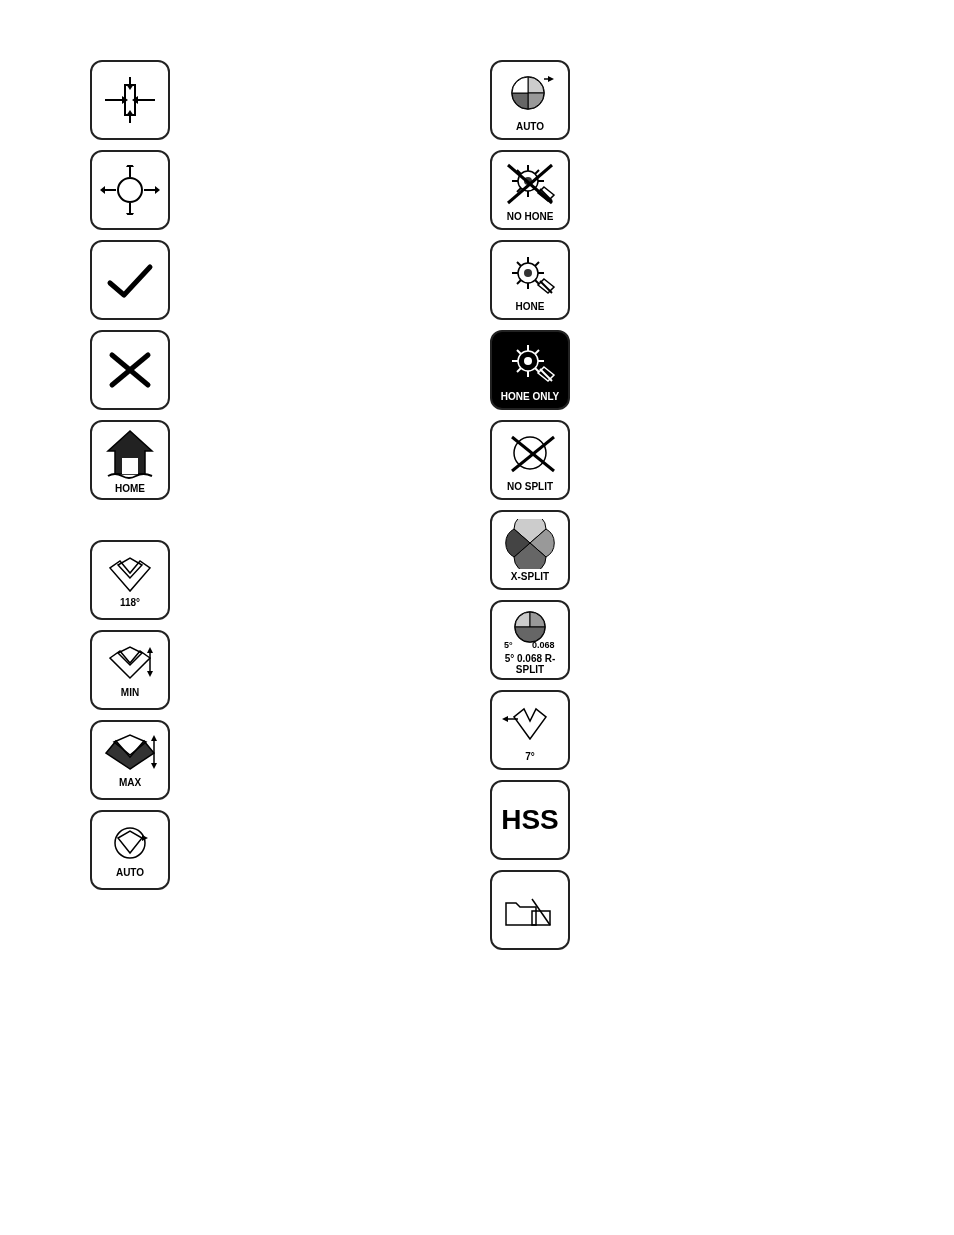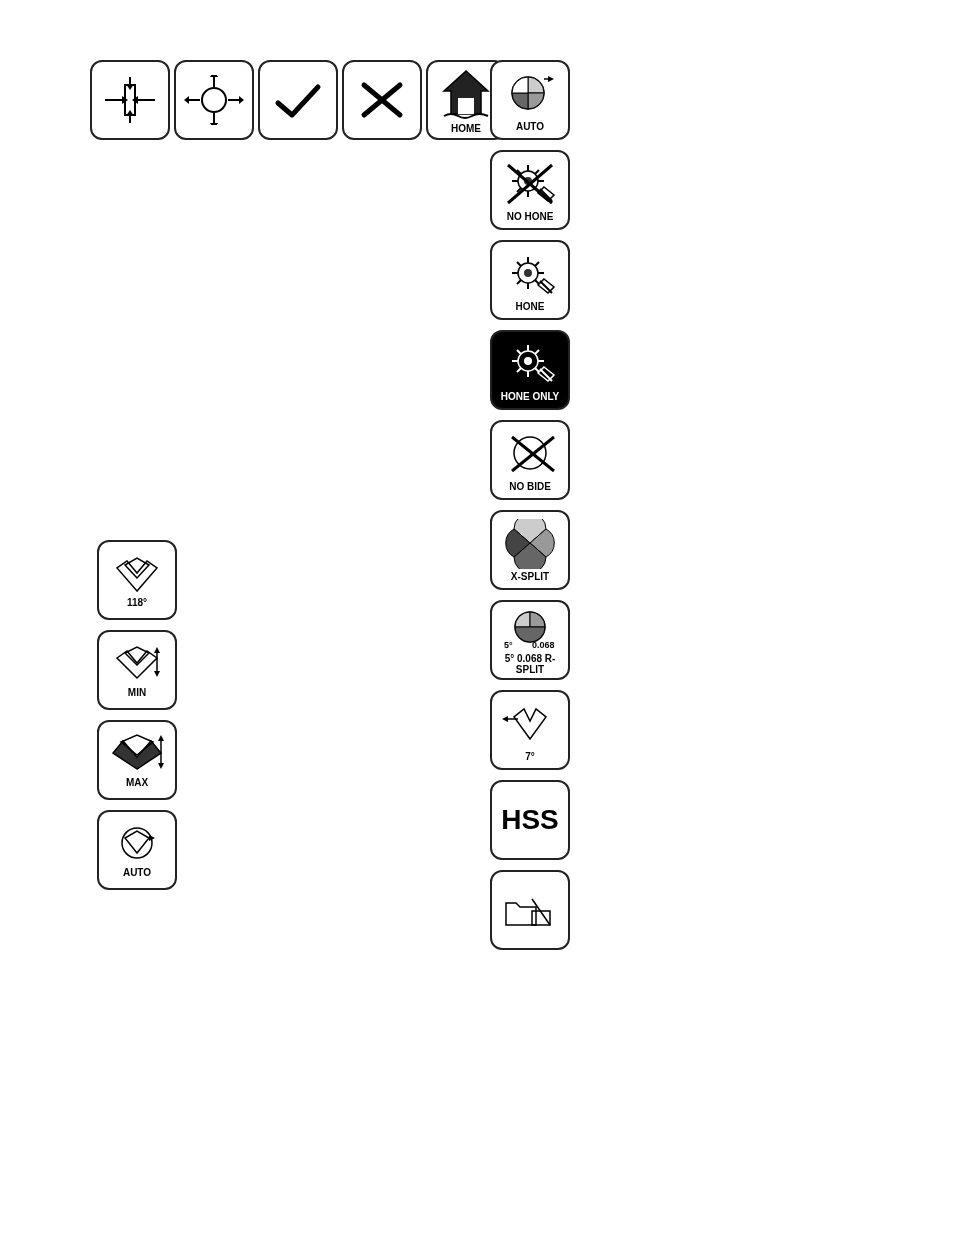--- a/index.html
+++ b/index.html
@@ -40,32 +40,31 @@
 
     .icon-btn.selected .label {
       color: #fff;
     }
 
     .left-col {
       position: absolute;
       left: 90px;
       top: 60px;
       display: flex;
-      flex-direction: row;
+      flex-direction: column;
       gap: 4px;
     }
 
     .left-col2 {
       position: absolute;
       left: 90px;
       top: 540px;
       display: flex;
       flex-direction: column;
       gap: 4px;
-      margin-left: 7px;
     }
 
     .right-col {
       position: absolute;
       left: 490px;
       top: 60px;
       display: flex;
       flex-direction: column;
       gap: 4px;
     }
@@ -285,21 +284,21 @@
   </div>
 
   <div class="icon-btn">
     <svg width="60" height="50" viewBox="0 0 60 50">
 
       <circle cx="30" cy="24" r="16" fill="none" stroke="#000" stroke-width="1.5"></circle>
 
       <line x1="12" y1="8" x2="54" y2="42" stroke="#000" stroke-width="3"></line>
       <line x1="54" y1="8" x2="12" y2="42" stroke="#000" stroke-width="3"></line>
     </svg>
-    <div class="label">NO BIDE</div>
+    <div class="label">NO SPLIT</div>
   </div>
 
   <div class="icon-btn">
     <svg width="60" height="50" viewBox="0 0 60 50">
       <circle cx="30" cy="24" r="16" fill="none" stroke="#000" stroke-width="1.5"></circle>
 
       <path d="M30,24 L14,10 A16,16 0 0,1 46,10 Z" fill="#ccc" stroke="#000" stroke-width="1"></path>
       <path d="M30,24 L46,10 A16,16 0 0,1 46,38 Z" fill="#999" stroke="#000" stroke-width="1"></path>
       <path d="M30,24 L46,38 A16,16 0 0,1 14,38 Z" fill="#666" stroke="#000" stroke-width="1"></path>
       <path d="M30,24 L14,38 A16,16 0 0,1 14,10 Z" fill="#444" stroke="#000" stroke-width="1"></path>

